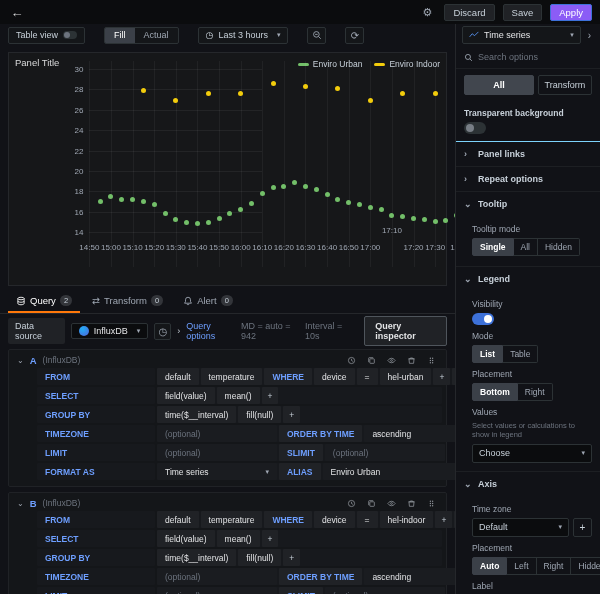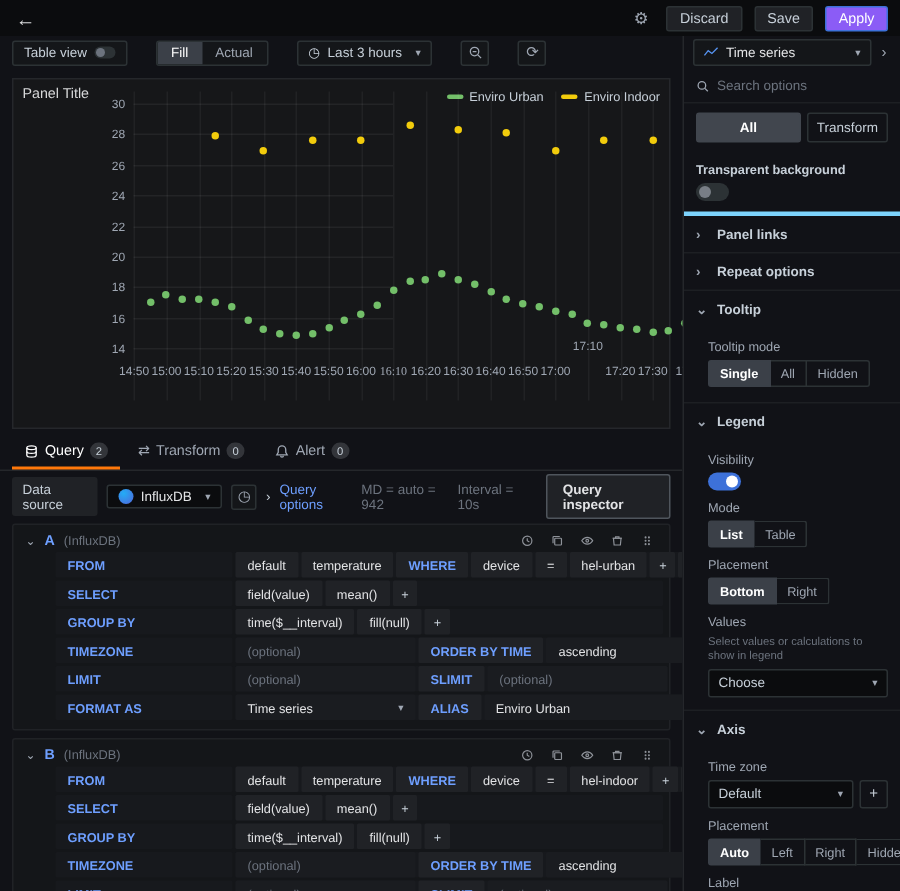--- a/index.html
+++ b/index.html
@@ -105,21 +105,21 @@
   .vizselect .flex { flex:1; }
   .collapsebtn { color:#9fa7b3; font-size:10px; padding:0 3px; cursor:pointer; }
   .sb-scroll { flex:1; overflow:hidden; }
   .searchrow { display:flex; align-items:center; gap:5px; padding:6px 8px; border-bottom:1px solid #1d1f23; }
   .searchrow svg { width:9px; height:9px; stroke:#9fa7b3; fill:none; stroke-width:1.5; }
   .searchrow span { font-size:9px; color:#6c737e; }
   .ovtabs { display:flex; gap:4px; padding:6px 8px; }
   .ovtab { flex:1; text-align:center; font-size:9px; padding:4px 0; border-radius:2px; cursor:pointer;
     border:1px solid #2c3235; color:#c7d0d9; }
   .ovtab.on { background:#41464e; border-color:#41464e; color:#fff; font-weight:bold; flex:1.3; }
-  .sb-section { border-bottom:3px solid #7dd3fc; padding:7px 8px; }
+  .sb-section { border-bottom:1px solid #7dd3fc; padding:7px 8px; }
   .sb-label { font-size:8.5px; font-weight:bold; color:#c7d0d9; margin-bottom:4px; }
   .sb-sub { font-size:8.5px; color:#9fa7b3; margin:6px 0 4px 0; }
   .sb-desc { font-size:7.5px; color:#6c737e; margin-bottom:4px; line-height:1.25; }
   .sb-collapse { display:flex; align-items:center; gap:6px; padding:7px 8px; border-bottom:1px solid #1d1f23;
     font-size:9px; font-weight:bold; color:#c7d0d9; cursor:pointer; }
   .sb-collapse .chev { color:#9fa7b3; font-size:9px; width:8px; }
   .sb-body { padding:2px 8px 8px 16px; border-bottom:1px solid #1d1f23; }
   .toggle { width:22px; height:12px; border-radius:6px; background:#2c3235; position:relative; cursor:pointer; margin-top:3px;}
   .toggle::after { content:""; position:absolute; left:2px; top:2px; width:8px; height:8px; border-radius:50%; background:#787e86; }
   .toggle.on { background:#3d71d9; }
@@ -211,21 +211,21 @@
             <div class="xlab" style="left: 64.8333px; top: 182px;">15:20</div>
             <div class="gridv" style="left: 86.4444px;"></div>
             <div class="xlab" style="left: 86.4444px; top: 182px;">15:30</div>
             <div class="gridv" style="left: 108.056px;"></div>
             <div class="xlab" style="left: 108.056px; top: 182px;">15:40</div>
             <div class="gridv" style="left: 129.667px;"></div>
             <div class="xlab" style="left: 129.667px; top: 182px;">15:50</div>
             <div class="gridv" style="left: 151.278px;"></div>
             <div class="xlab" style="left: 151.278px; top: 182px;">16:00</div>
             <div class="gridv" style="left: 172.889px;"></div>
-            <div class="xlab" style="left: 172.889px; top: 182px; font-family: Liberation Serif, serif;">16:10</div>
+            <div class="xlab" style="left: 172.889px; top: 182px;">16:10</div>
             <div class="gridv" style="left: 194.5px;"></div>
             <div class="xlab" style="left: 194.5px; top: 182px;">16:20</div>
             <div class="gridv" style="left: 216.111px;"></div>
             <div class="xlab" style="left: 216.111px; top: 182px;">16:30</div>
             <div class="gridv" style="left: 237.722px;"></div>
             <div class="xlab" style="left: 237.722px; top: 182px;">16:40</div>
             <div class="gridv" style="left: 259.333px;"></div>
             <div class="xlab" style="left: 259.333px; top: 182px;">16:50</div>
             <div class="gridv" style="left: 280.944px;"></div>
             <div class="xlab" style="left: 280.944px; top: 182px;">17:00</div>

